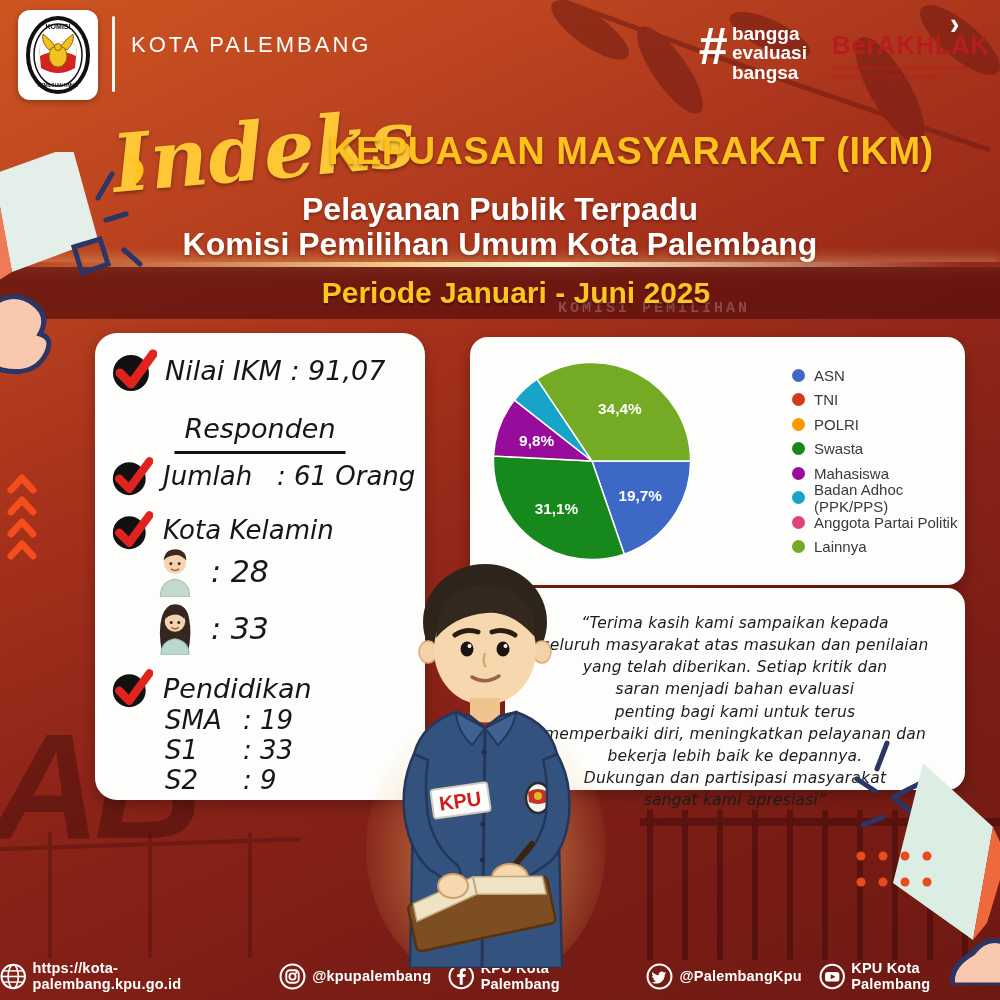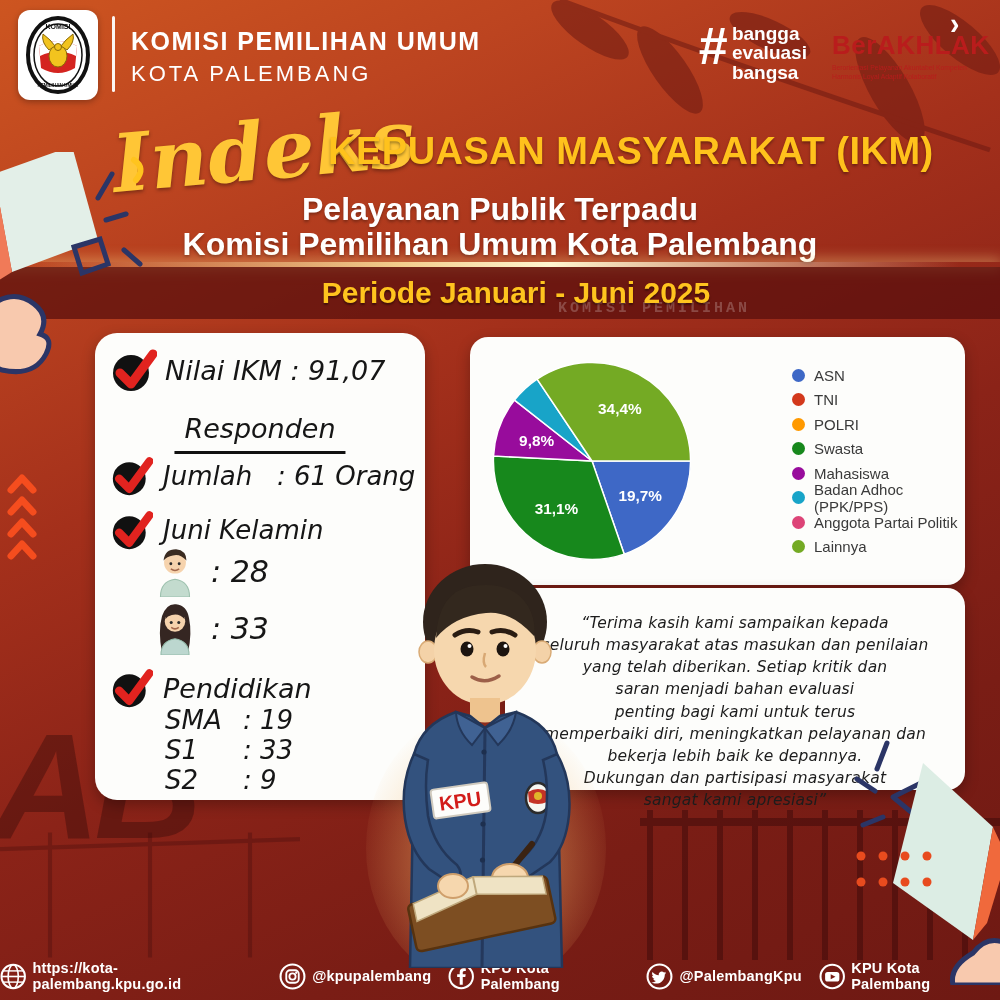--- a/index.html
+++ b/index.html
@@ -128,21 +128,20 @@
       <path d="M24,34 Q16,26 18,18 Q26,24 30,30 Z" fill="#f2c31e" stroke="#8a6a08" stroke-width="1"></path>
       <path d="M42,34 Q50,26 48,18 Q40,24 36,30 Z" fill="#f2c31e" stroke="#8a6a08" stroke-width="1"></path>
       <circle cx="33" cy="31" r="3.5" fill="#f2c31e" stroke="#8a6a08" stroke-width="1"></circle>
     </g>
     <text x="33" y="13" text-anchor="middle" font-size="7" font-weight="bold" fill="#111">KOMISI</text>
     <text x="33" y="71" text-anchor="middle" font-size="4.6" font-weight="bold" fill="#111">PEMILIHAN UMUM</text>
   </svg>
 </div>
 <div class="abs header-divider"></div>
 <div class="abs org-name">
-  <div class="org-line1">KOMISI PEMILIHAN UMUM</div>
   <div class="org-line2">KOTA PALEMBANG</div>
 </div>
 <div class="abs bangga">
   <div class="bangga-hash">#</div>
   <div class="bangga-lines">
     <div>bangga</div>
     <div>evaluasi</div>
     <div>bangsa</div>
   </div>
 </div>
@@ -203,21 +202,21 @@
       <path d="M9,26 L20,37 L42,7" stroke="#e1231f" stroke-width="9" fill="none" stroke-linecap="round" stroke-linejoin="round"></path>
     </svg>
     <span class="hand" style="font-size:26px;margin-left:10px;">Jumlah   : 61 Orang</span>
   </div>
 
   <div class="check-row" style="left:16px;top:176px;">
     <svg class="check-icon" style="width:42px;height:42px;flex-basis:42px;" viewBox="0 0 46 46">
       <circle cx="20" cy="26" r="18" fill="#111"></circle>
       <path d="M9,26 L20,37 L42,7" stroke="#e1231f" stroke-width="9" fill="none" stroke-linecap="round" stroke-linejoin="round"></path>
     </svg>
-    <span class="hand" style="font-size:26px;margin-left:10px;">Juni Kelamin</span>
+    <span class="hand" style="font-size:26px;margin-left:10px;">Kota Kelamin</span>
   </div>
 
   <div class="gender-row" style="left:58px;top:212px;">
     <svg width="44" height="52" viewBox="0 0 40 50">
       <path d="M6,50 Q6,35 20,33 Q34,35 34,50 Z" fill="#c3dbce" stroke="#9cc0ad"></path>
       <circle cx="20" cy="17" r="10.5" fill="#f6d3ad"></circle>
       <path d="M9,15 Q10,4 21,4 Q31,5 31,15 Q25,8 18,10 Q12,11 9,15 Z" fill="#3a2b20"></path>
       <circle cx="16" cy="18" r="1.4" fill="#2a2a2a"></circle>
         <circle cx="24" cy="18" r="1.4" fill="#2a2a2a"></circle>
       <path d="M16,23 Q20,26 24,23" stroke="#a3684c" stroke-width="1.5" fill="none"></path>

